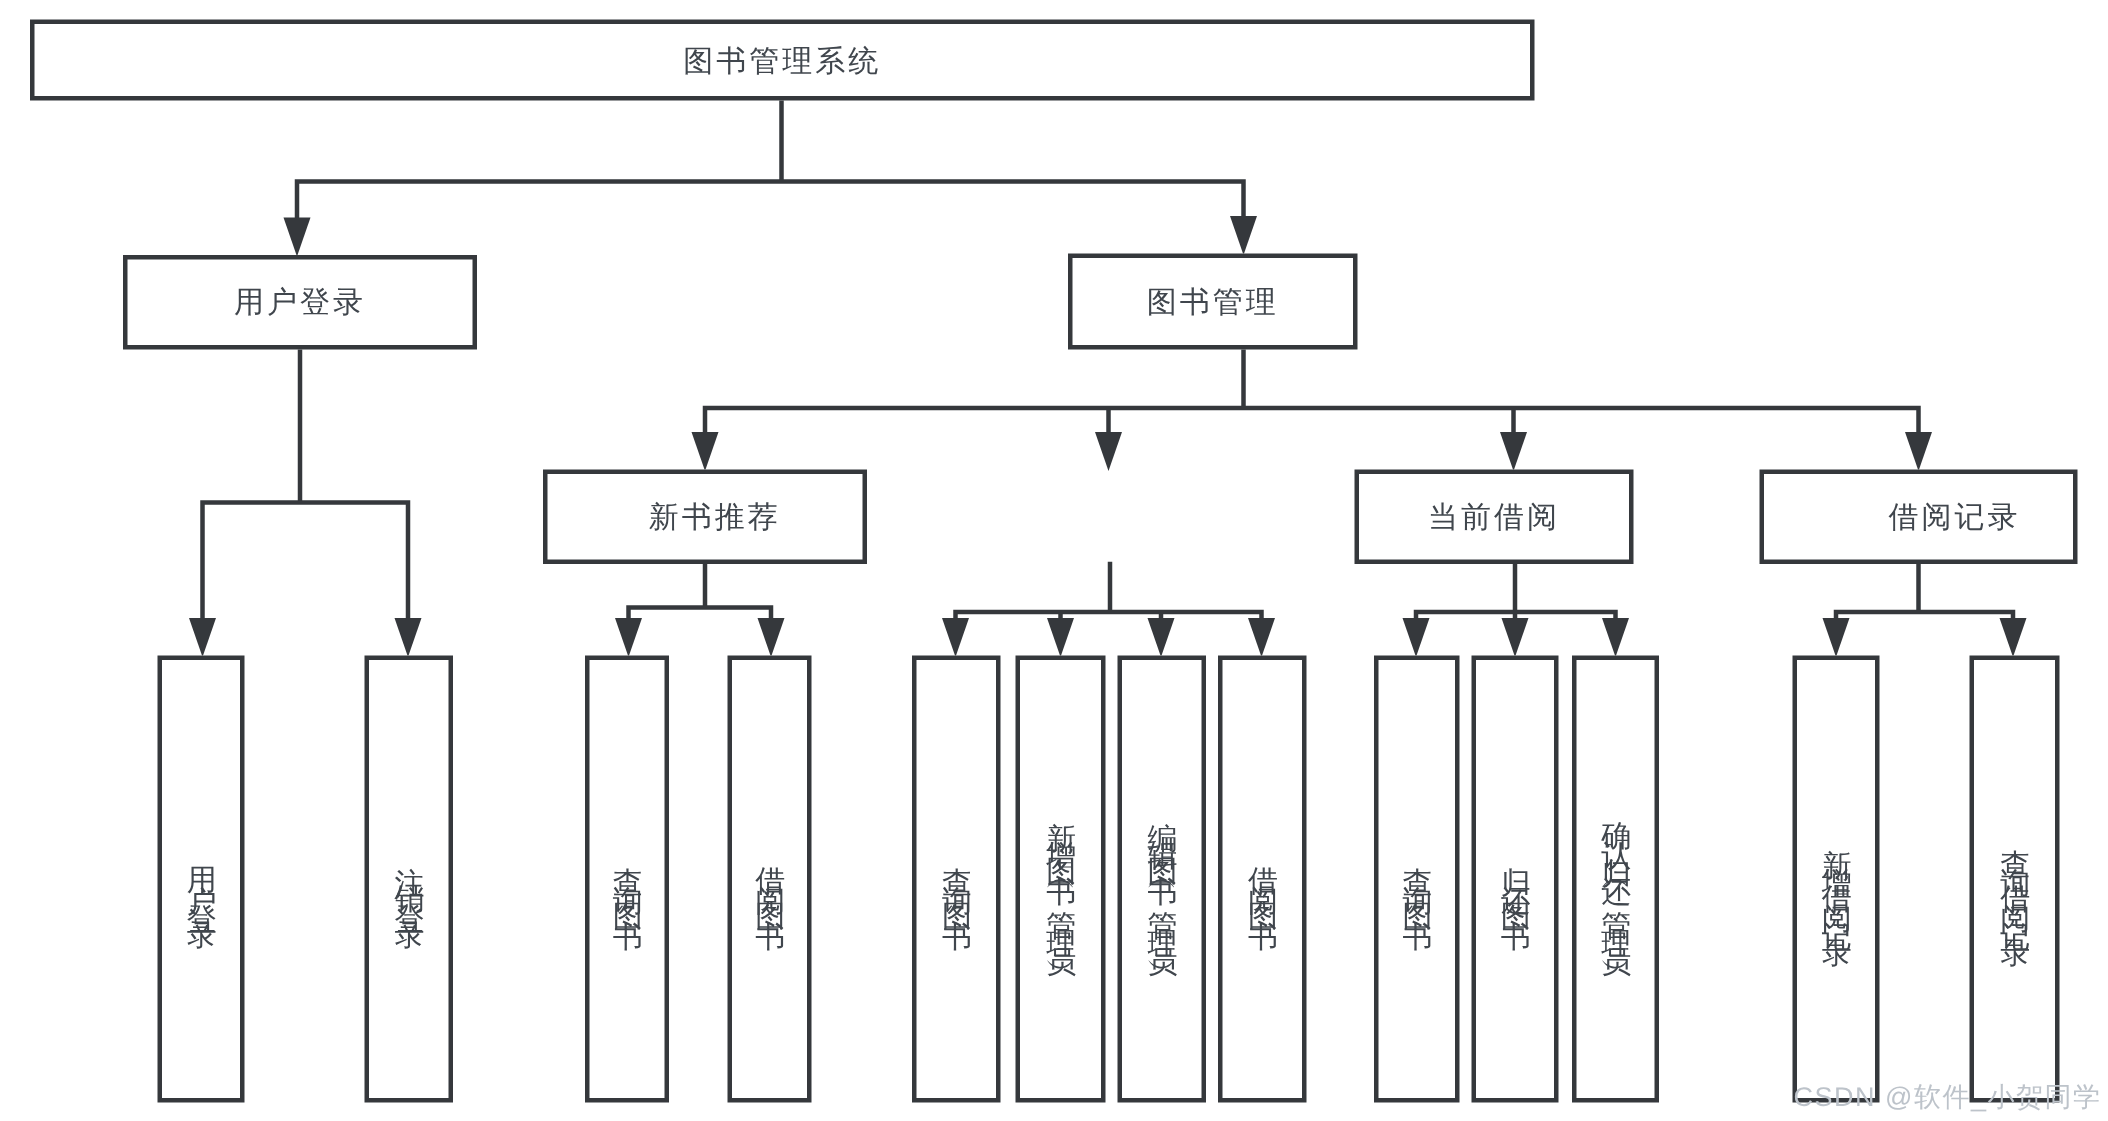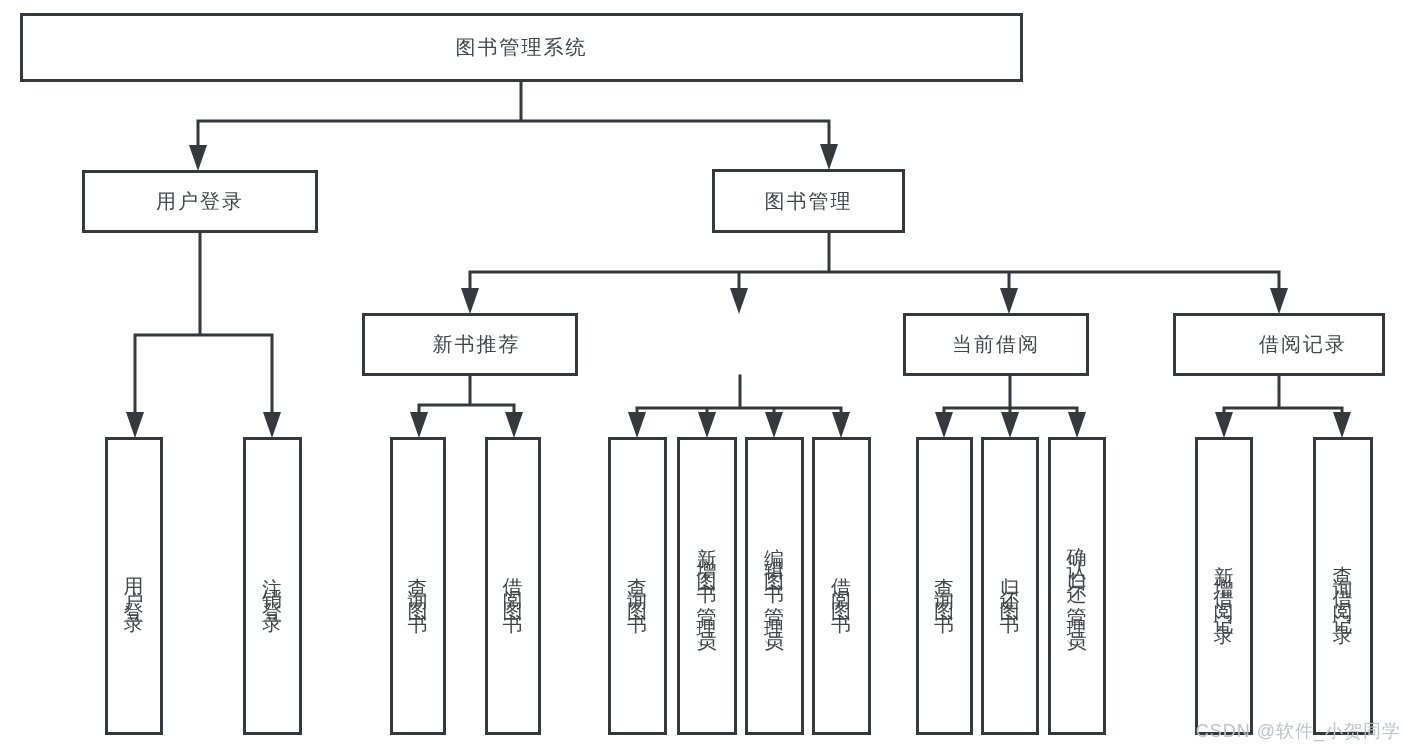--- a/index.html
+++ b/index.html
@@ -98,21 +98,21 @@
       <path d="M774 438 L765 412 L783 412 Z"></path>
       <path d="M841 438 L832 412 L850 412 Z"></path>
       <path d="M944 438 L935 412 L953 412 Z"></path>
       <path d="M1010 438 L1001 412 L1019 412 Z"></path>
       <path d="M1077 438 L1068 412 L1086 412 Z"></path>
       <path d="M1224 438 L1215 412 L1233 412 Z"></path>
       <path d="M1342 438 L1333 412 L1351 412 Z"></path>
     </g>
   </svg>
 
-  <div class="node" style="left:20px; top:13px; width:1003px; height:69px;">
+  <div class="node" style="left:20px; top:13px; width:1003px; height:54px;">
     <span class="hlabel">图书管理系统</span>
   </div>
 
   <div class="node" style="left:82px; top:170px; width:236px; height:63px;">
     <span class="hlabel">用户登录</span>
   </div>
   <div class="node" style="left:712px; top:169px; width:193px; height:64px;">
     <span class="hlabel">图书管理</span>
   </div>
 

